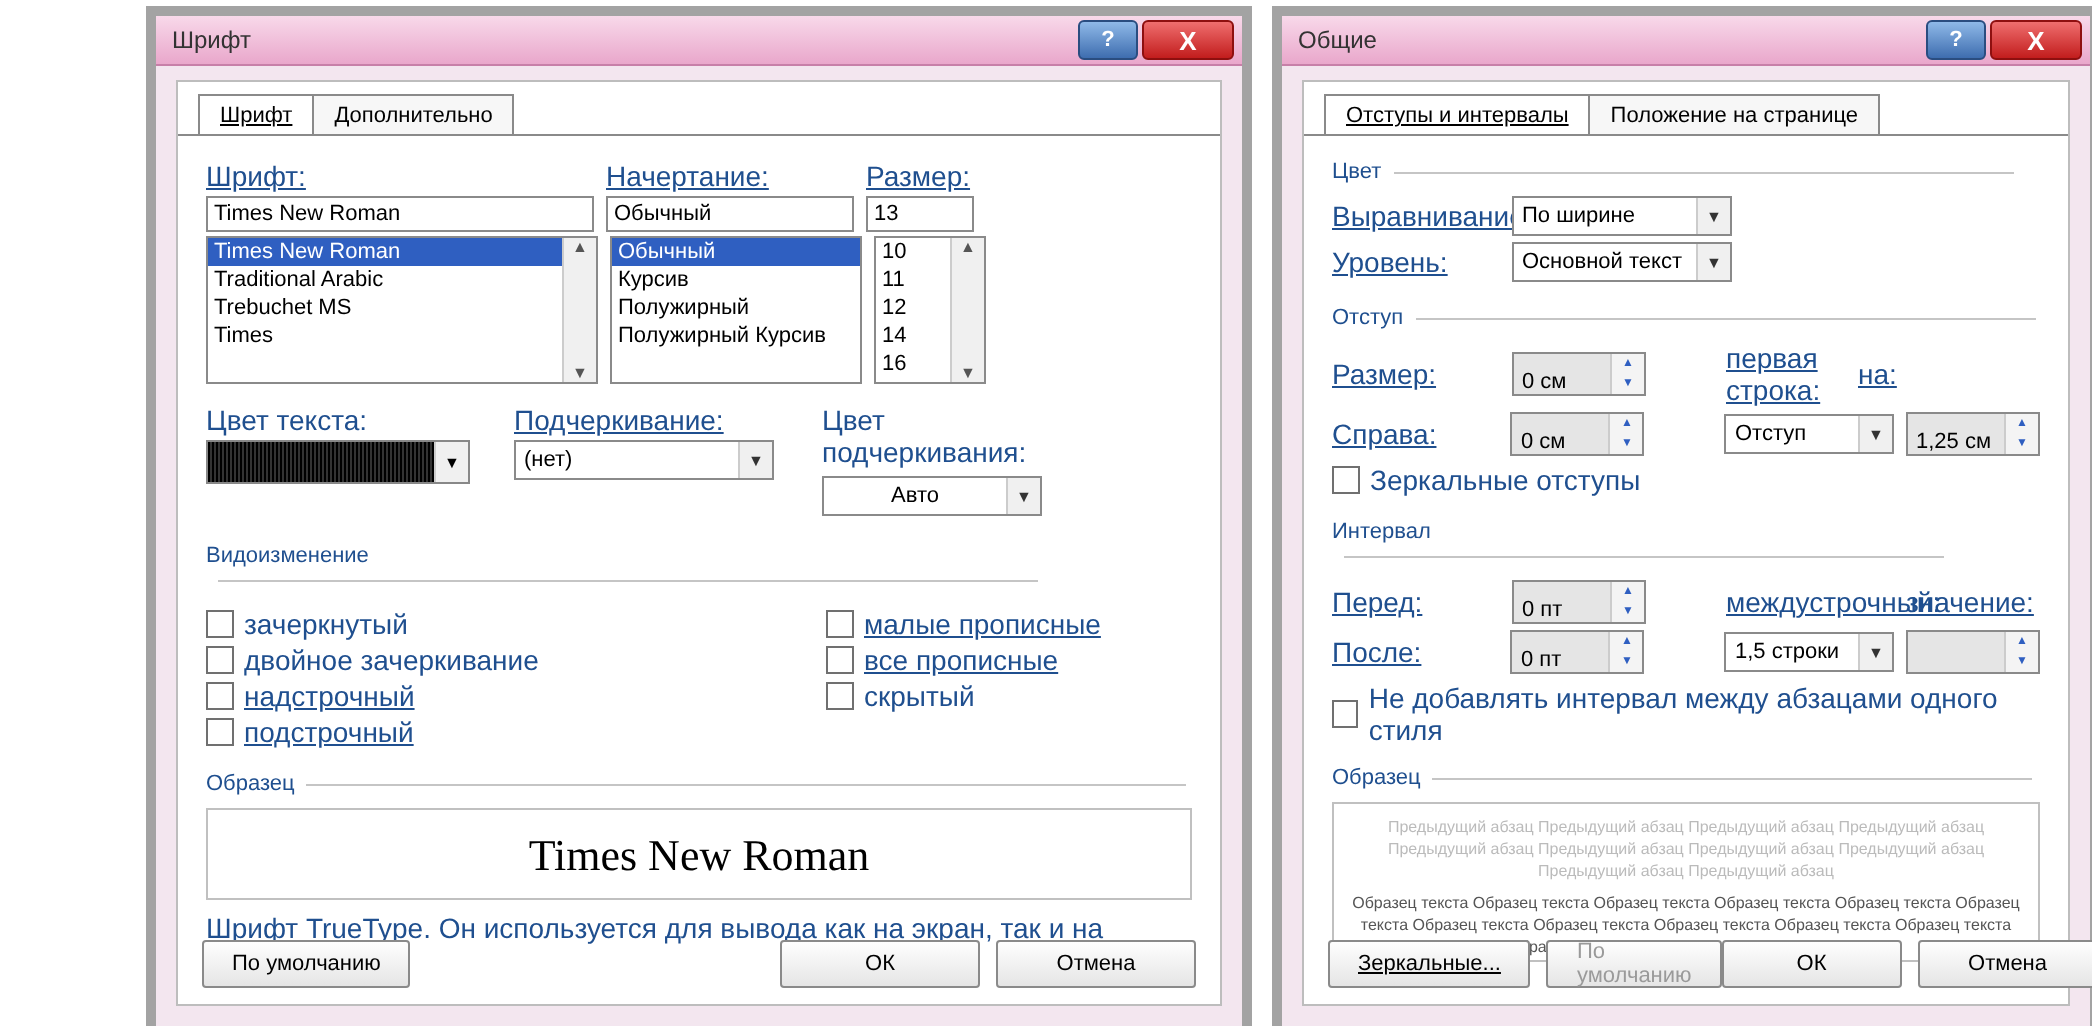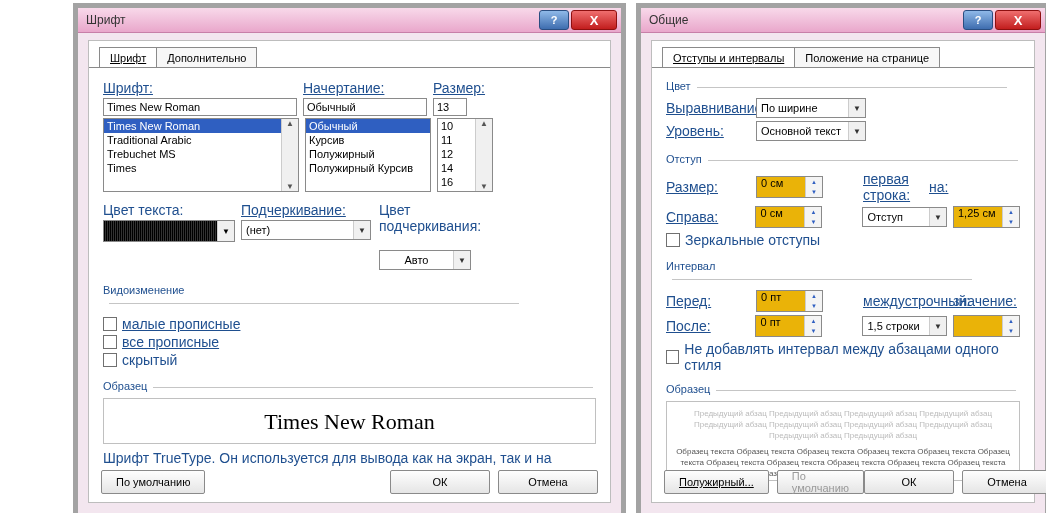--- a/index.html
+++ b/index.html
@@ -19,21 +19,21 @@
 .lbl{color:#1f4f8f;font-size:14px}
 .u{text-decoration:underline}
 .inp{border:1px solid #8a8a8a;background:#fff;height:18px;padding:0 3px;font-size:11px;box-sizing:border-box}
 .list{border:1px solid #8a8a8a;background:#fff;overflow:hidden;position:relative}
 .list .it{padding:1px 3px;white-space:nowrap}
 .list .sel{background:#2f5fc1;color:#fff}
 .list .sb{position:absolute;right:0;top:0;bottom:0;width:16px;background:#f0f0f0;border-left:1px solid #ccc;display:flex;flex-direction:column;justify-content:space-between;align-items:center;font-size:8px;color:#555}
 .cmb{display:inline-flex;align-items:center;border:1px solid #8a8a8a;background:#fff;height:20px;box-sizing:border-box}
 .cmb .cv{flex:1;padding:0 4px;text-align:left}
 .cmb .ar{width:16px;height:100%;background:#f0f0f0;border-left:1px solid #ccc;display:flex;align-items:center;justify-content:center;font-size:8px;color:#333}
-.spin{display:inline-flex;align-items:flex-start;border:1px solid #8a8a8a;background:#eab308;height:20px}
+.spin{display:inline-flex;align-items:flex-end;border:1px solid #8a8a8a;background:#e5e5e5;height:20px}
 .spin .sv{width:40px;padding:0 4px}
 .spin .sa{width:16px;height:100%;border-left:1px solid #ccc;display:flex;flex-direction:column}
 .spin .sa div{flex:1;display:flex;align-items:center;justify-content:center;font-size:6px;color:#2f5fc1;background:#f4f4f4}
 .chk{display:flex;align-items:center;gap:5px;margin:2px 0}
 .chk .box{width:12px;height:12px;border:1px solid #707070;background:#fff}
 .gs{color:#1f4f8f;margin-bottom:6px}
 .gs .ln{display:inline-block;vertical-align:middle;border-top:1px solid #c5c5c5;margin-left:6px}
 .btn{height:22px;border:1px solid #8a8a8a;background:linear-gradient(#fefefe,#e5e5e5);padding:0 14px;font-size:11px;cursor:pointer;display:inline-flex;align-items:center;justify-content:center;border-radius:2px}
 .btn.dis{color:#9a9a9a}
 .ftr{position:absolute;left:12px;right:12px;bottom:8px;display:flex;align-items:center}
@@ -63,21 +63,21 @@
   <div class="inner">
 
    <div style="display:flex;gap:0">
     <div style="width:200px" class="lbl"><span class="u">Шрифт:</span></div>
     <div style="width:130px" class="lbl"><span class="u">Начертание:</span></div>
     <div style="width:70px" class="lbl"><span class="u">Размер:</span></div>
    </div>
    <div style="display:flex;gap:6px;margin-top:2px">
     <input class="inp" style="width: 194px;" value="Times New Roman">
     <input class="inp" style="width: 124px;" value="Обычный">
-    <input class="inp" style="width: 34px;" value="13">
+    <input class="inp" style="width: 54px;" value="13">
    </div>
    <div style="display:flex;gap:6px;margin-top:2px">
     <div class="list" style="width:194px;height:72px">
      <div class="it sel">Times New Roman</div>
      <div class="it">Traditional Arabic</div>
      <div class="it">Trebuchet MS</div>
      <div class="it">Times</div>
      <div class="sb">
               <span>▲</span>
               <span>▼</span>
@@ -95,45 +95,63 @@
      <div class="it">12</div>
      <div class="it">14</div>
      <div class="it">16</div>
      <div class="sb">
               <span>▲</span>
               <span>▼</span>
             </div>
     </div>
    </div>
 
-   <div style="display:flex;gap:8px;margin-top:10px">
+   <div style="display:flex;gap:24px;margin-top:10px">
     <div style="width:130px">
      <div class="lbl">Цвет текста:</div>
      <div class="colswatch" style="width:130px;margin-top:2px">
               <div class="ar">▼</div>
             </div>
     </div>
     <div style="width:130px">
      <div class="lbl"><span class="u">Подчеркивание:</span></div>
      <div class="cmb" style="width:130px;margin-top:2px">
               <div class="cv">(нет)</div>
               <div class="ar">▼</div>
             </div>
     </div>
     <div style="width:130px">
      <div class="lbl">Цвет подчеркивания:</div>
-     <div class="cmb" style="width:92px;margin-top:16px">
+     <div class="cmb" style="width:110px;margin-top:4px">
               <div class="cv" style="text-align:center">Авто</div>
               <div class="ar">▼</div>
             </div>
     </div>
    </div>
 
    <div class="gs" style="margin-top:14px"><span>Видоизменение</span><span class="ln" style="width:410px"></span></div>
    <div style="display:flex">
+    <div style="width:310px">
+     <div class="chk">
+              <div class="box"></div>
+              <span class="lbl">зачеркнутый</span>
+            </div>
+     <div class="chk">
+              <div class="box"></div>
+              <span class="lbl">двойное зачеркивание</span>
+            </div>
+     <div class="chk">
+              <div class="box"></div>
+              <span class="lbl u">надстрочный</span>
+            </div>
+     <div class="chk">
+              <div class="box"></div>
+              <span class="lbl u">подстрочный</span>
+            </div>
+    </div>
     <div>
      <div class="chk">
               <div class="box"></div>
               <span class="lbl u">малые прописные</span>
             </div>
      <div class="chk">
               <div class="box"></div>
               <span class="lbl u">все прописные</span>
             </div>
      <div class="chk">
@@ -271,21 +289,21 @@
    <div class="gs" style="margin-top:10px"><span>Образец</span><span class="ln" style="width:300px"></span></div>
    <div class="prev" style="height:78px">
     <div class="tiny">
      <div style="color:#bbb">Предыдущий абзац Предыдущий абзац Предыдущий абзац Предыдущий абзац Предыдущий абзац Предыдущий абзац Предыдущий абзац Предыдущий абзац Предыдущий абзац Предыдущий абзац</div>
      <div style="color:#555;margin-top:4px">Образец текста Образец текста Образец текста Образец текста Образец текста Образец текста Образец текста Образец текста Образец текста Образец текста Образец текста Образец текста Образец текста Образец текста</div>
     </div>
    </div>
   </div>
   <div class="ftr">
    <div class="btn">
-          <span class="u">Полужирный...</span>
+          <span class="u">Зеркальные...</span>
         </div>
    <div class="btn dis" style="margin-left:8px">По умолчанию</div>
    <div style="margin-left:auto;display:flex;gap:8px">
     <div class="btn" style="width:60px">ОК</div>
     <div class="btn" style="width:60px">Отмена</div>
    </div>
   </div>
  </div>
 </div>
 

